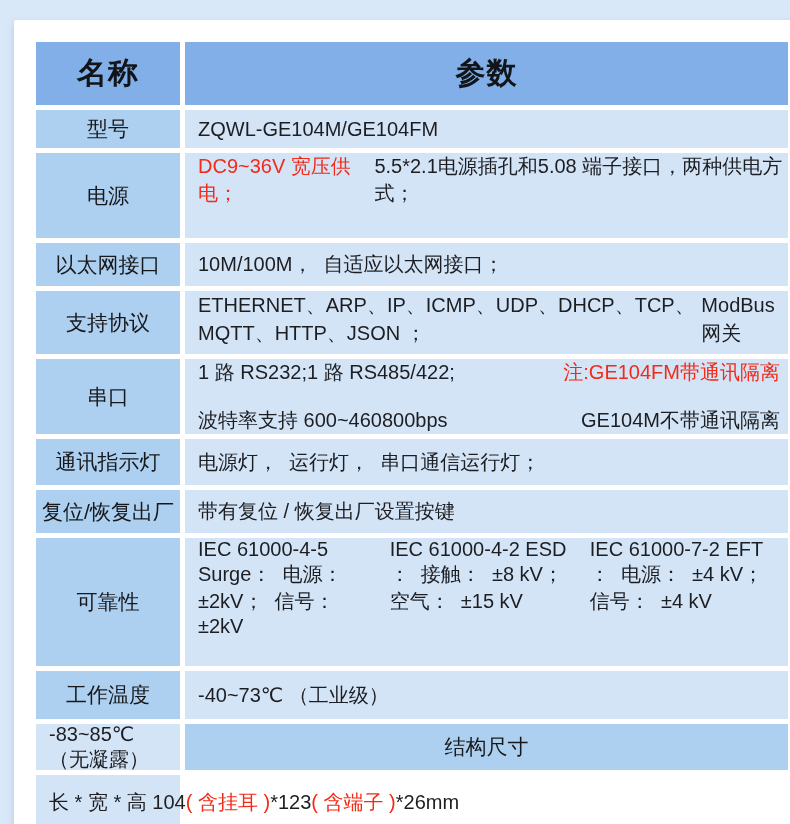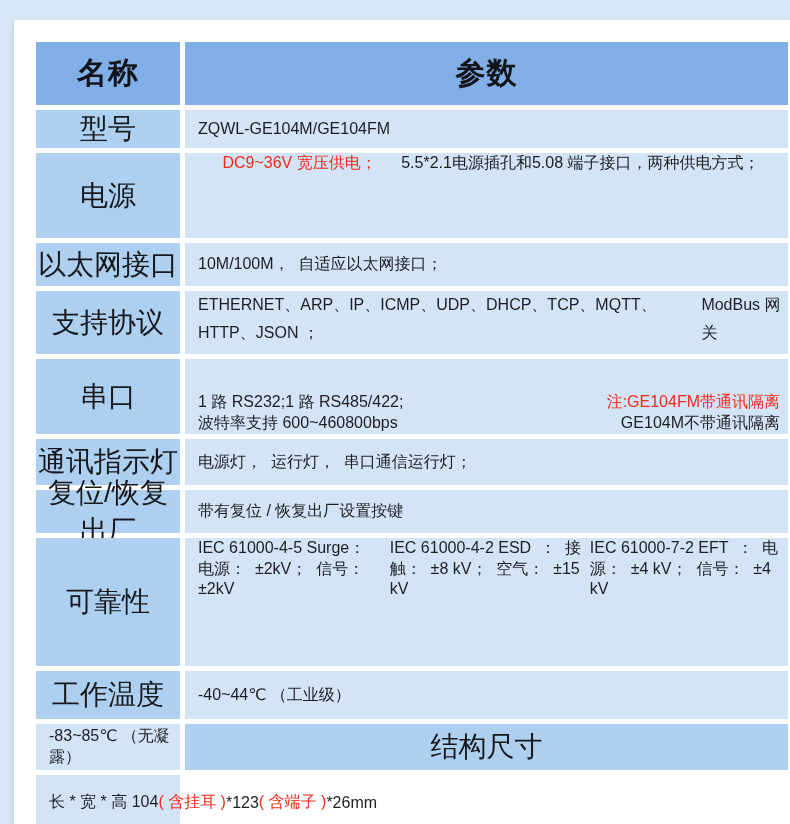--- a/index.html
+++ b/index.html
@@ -29,39 +29,39 @@
   .head {
     background: var(--header_bg, #83afe9);
     justify-content: center;
     font-size: 30px; font-weight: bold;
     color: #111418;
     letter-spacing: 1px;
   }
   .label {
     background: var(--label_bg, #aed0f0);
     justify-content: center; text-align: center;
-    font-size: 28px; color: #16181c;
+    font-size: 21px; color: #16181c;
   }
   .value {
     background: var(--value_bg, #d4e4f7);
     padding-left: 13px; padding-right: 4px;
-    font-size: 16px; color: #1c1e22;
+    font-size: 20px; color: #1c1e22;
   }
   .value span, .value div { white-space: pre-wrap; }
   .multiline {
     flex-direction: row;
     align-items: flex-start;
     justify-content: space-evenly;
   }
   .tight { line-height: 28px; }
   .red { color: var(--red_accent, #f22a17); }
   .serial-cell { justify-content: space-between; padding-right: 8px; }
   .serial-col {
     display: flex; flex-direction: column;
-    justify-content: flex-end; height: 100%;
+    justify-content: space-between; height: 100%;
   }
   .serial-col.right { align-items: flex-end; }
   .dims-cell span { white-space: pre; }
 </style>
 </head>
 <body>
 
 <div class="page">
   <div class="spec-table">
 
@@ -136,21 +136,21 @@
     <div class="cell value multiline">
       <div>IEC 61000-4-5 Surge：  电源：  ±2kV；  信号：  ±2kV</div>
       <div>IEC 61000-4-2 ESD  ：  接触：  ±8 kV；  空气：  ±15 kV</div>
       <div>IEC 61000-7-2 EFT  ：  电源：  ±4 kV；  信号：  ±4 kV</div>
     </div>
 
     <div class="cell label">
       <span>工作温度</span>
     </div>
     <div class="cell value">
-      <span>-40~44℃ （工业级）</span>
+      <span>-40~73℃ （工业级）</span>
     </div>
 
     <div class="cell value">
       <span>-83~85℃ （无凝露）</span>
     </div>
 
     <div class="cell label">
       <span>结构尺寸</span>
     </div>
     <div class="cell value dims-cell">

